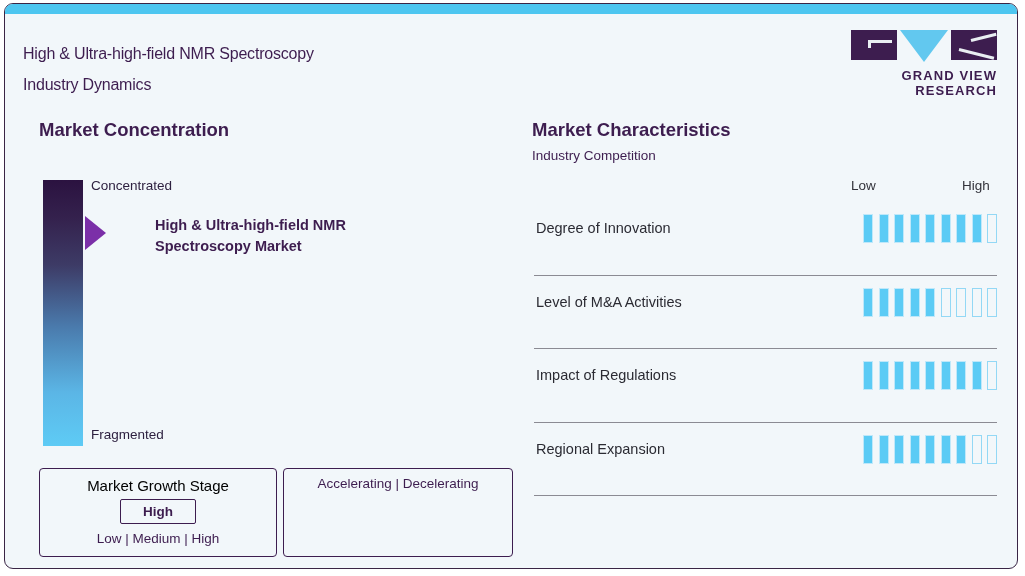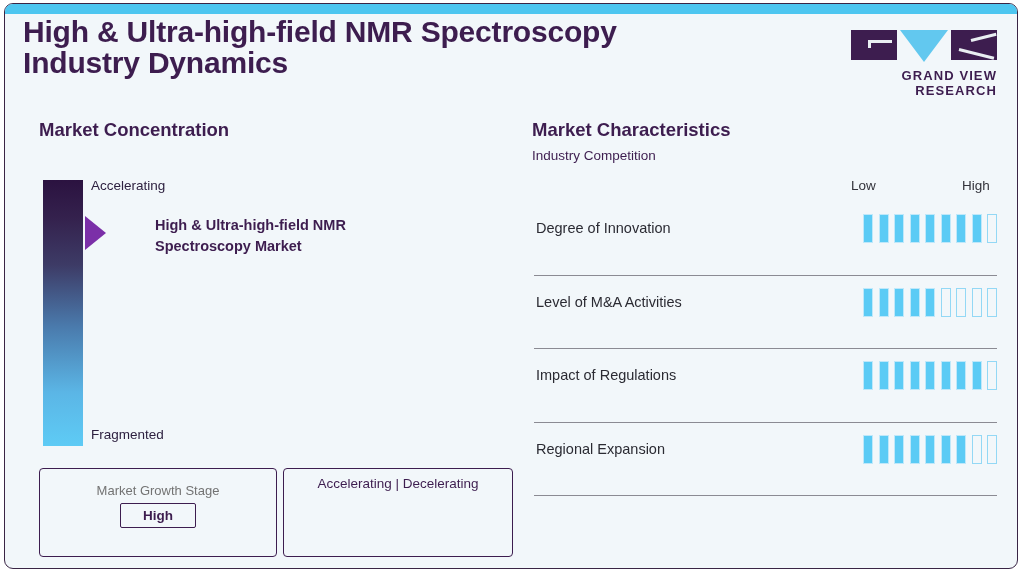--- a/index.html
+++ b/index.html
@@ -33,25 +33,25 @@
     top: 0;
     width: 100%;
     height: 10px;
     background: #4dc6f0;
   }
 
   
   .title {
     position: absolute;
     left: 18px;
-    top: 12px;
+    top: 34px;
     width: 640px;
     color: #3d1d4f;
-    font-size: 30px;
-    font-weight: bold;
+    font-size: 16px;
+    font-weight: normal;
     line-height: 31px;
     letter-spacing: -0.2px;
   }
 
   .logo {
     position: absolute;
     right: 20px;
     top: 26px;
     width: 150px;
   }
@@ -172,23 +172,23 @@
     top: 464px;
     height: 89px;
     border: 1.2px solid #3d1d4f;
     border-radius: 4px;
     box-sizing: border-box;
     text-align: center;
   }
   #box-growth { left: 34px; width: 238px; }
   #box-pace { left: 278px; width: 230px; }
   .info-box .ib-title {
-    margin-top: 14px;
-    color: #737373;
-    font-size: 13px;
+    margin-top: 8px;
+    color: #000000;
+    font-size: 15px;
   }
   .info-box .ib-value {
     display: inline-block;
     margin-top: 5px;
     padding: 4px 22px;
     border: 1.2px solid #3d1d4f;
     border-radius: 2px;
     color: #3d1d4f;
     font-size: 13.5px;
     font-weight: bold;
@@ -268,32 +268,33 @@
         <span class="slash"></span>
           <span class="slash2"></span>
       </div>
     </div>
     <div class="logo-text">GRAND VIEW RESEARCH</div>
   </div>
 
   <div class="panel-title" id="mc-title">Market Concentration</div>
 
   <div class="grad-bar"></div>
-  <div class="grad-label" id="lbl-concentrated">Accelerating</div>
+  <div class="grad-label" id="lbl-concentrated">Concentrated</div>
   <div class="grad-label" id="lbl-fragmented">Fragmented</div>
 
   <div class="marker-tri"></div>
   <div class="marker-label">
     <div>High &amp; Ultra-high-field NMR</div>
     <div>Spectroscopy Market</div>
   </div>
 
   <div class="info-box" id="box-growth">
     <div class="ib-title">Market Growth Stage</div>
     <div class="ib-value">High</div>
+    <div class="ib-scale">Low | Medium | High</div>
   </div>
 
   <div class="info-box" id="box-pace">
     <div class="ib-scale">Accelerating | Decelerating</div>
   </div>
 
   <div class="panel-title" id="mch-title">Market Characteristics</div>
   <div class="panel-sub">Industry Competition</div>
 
   <div class="scale-head" id="scale-low">Low</div>

